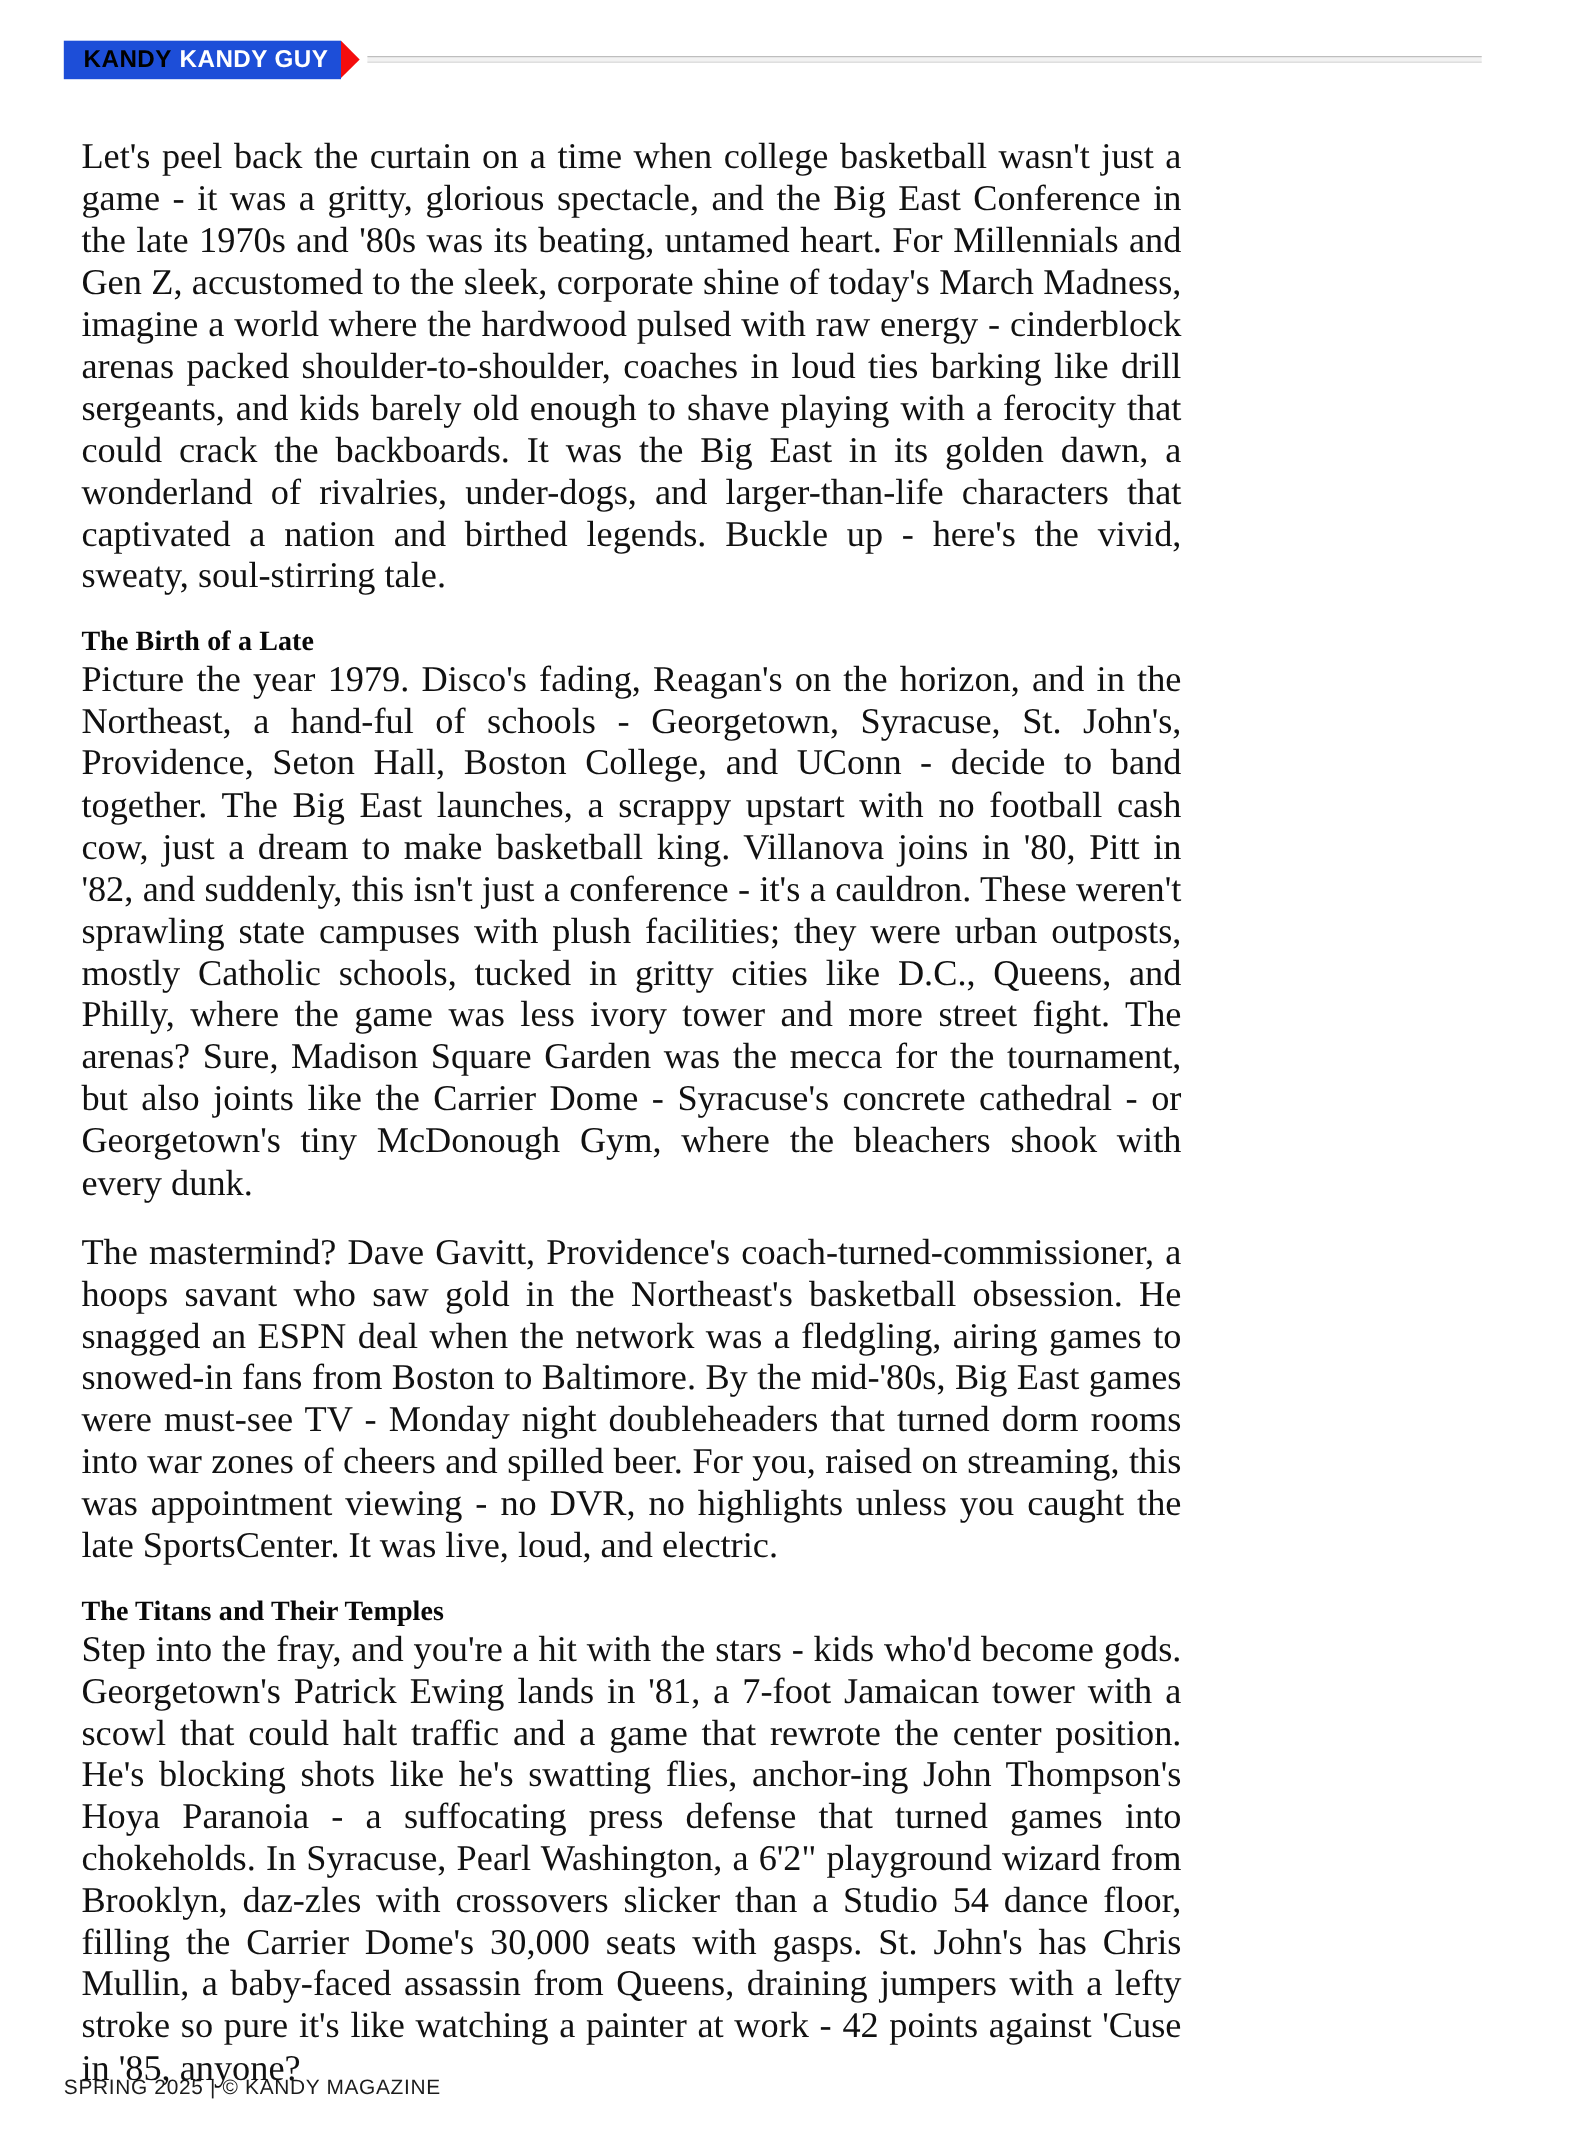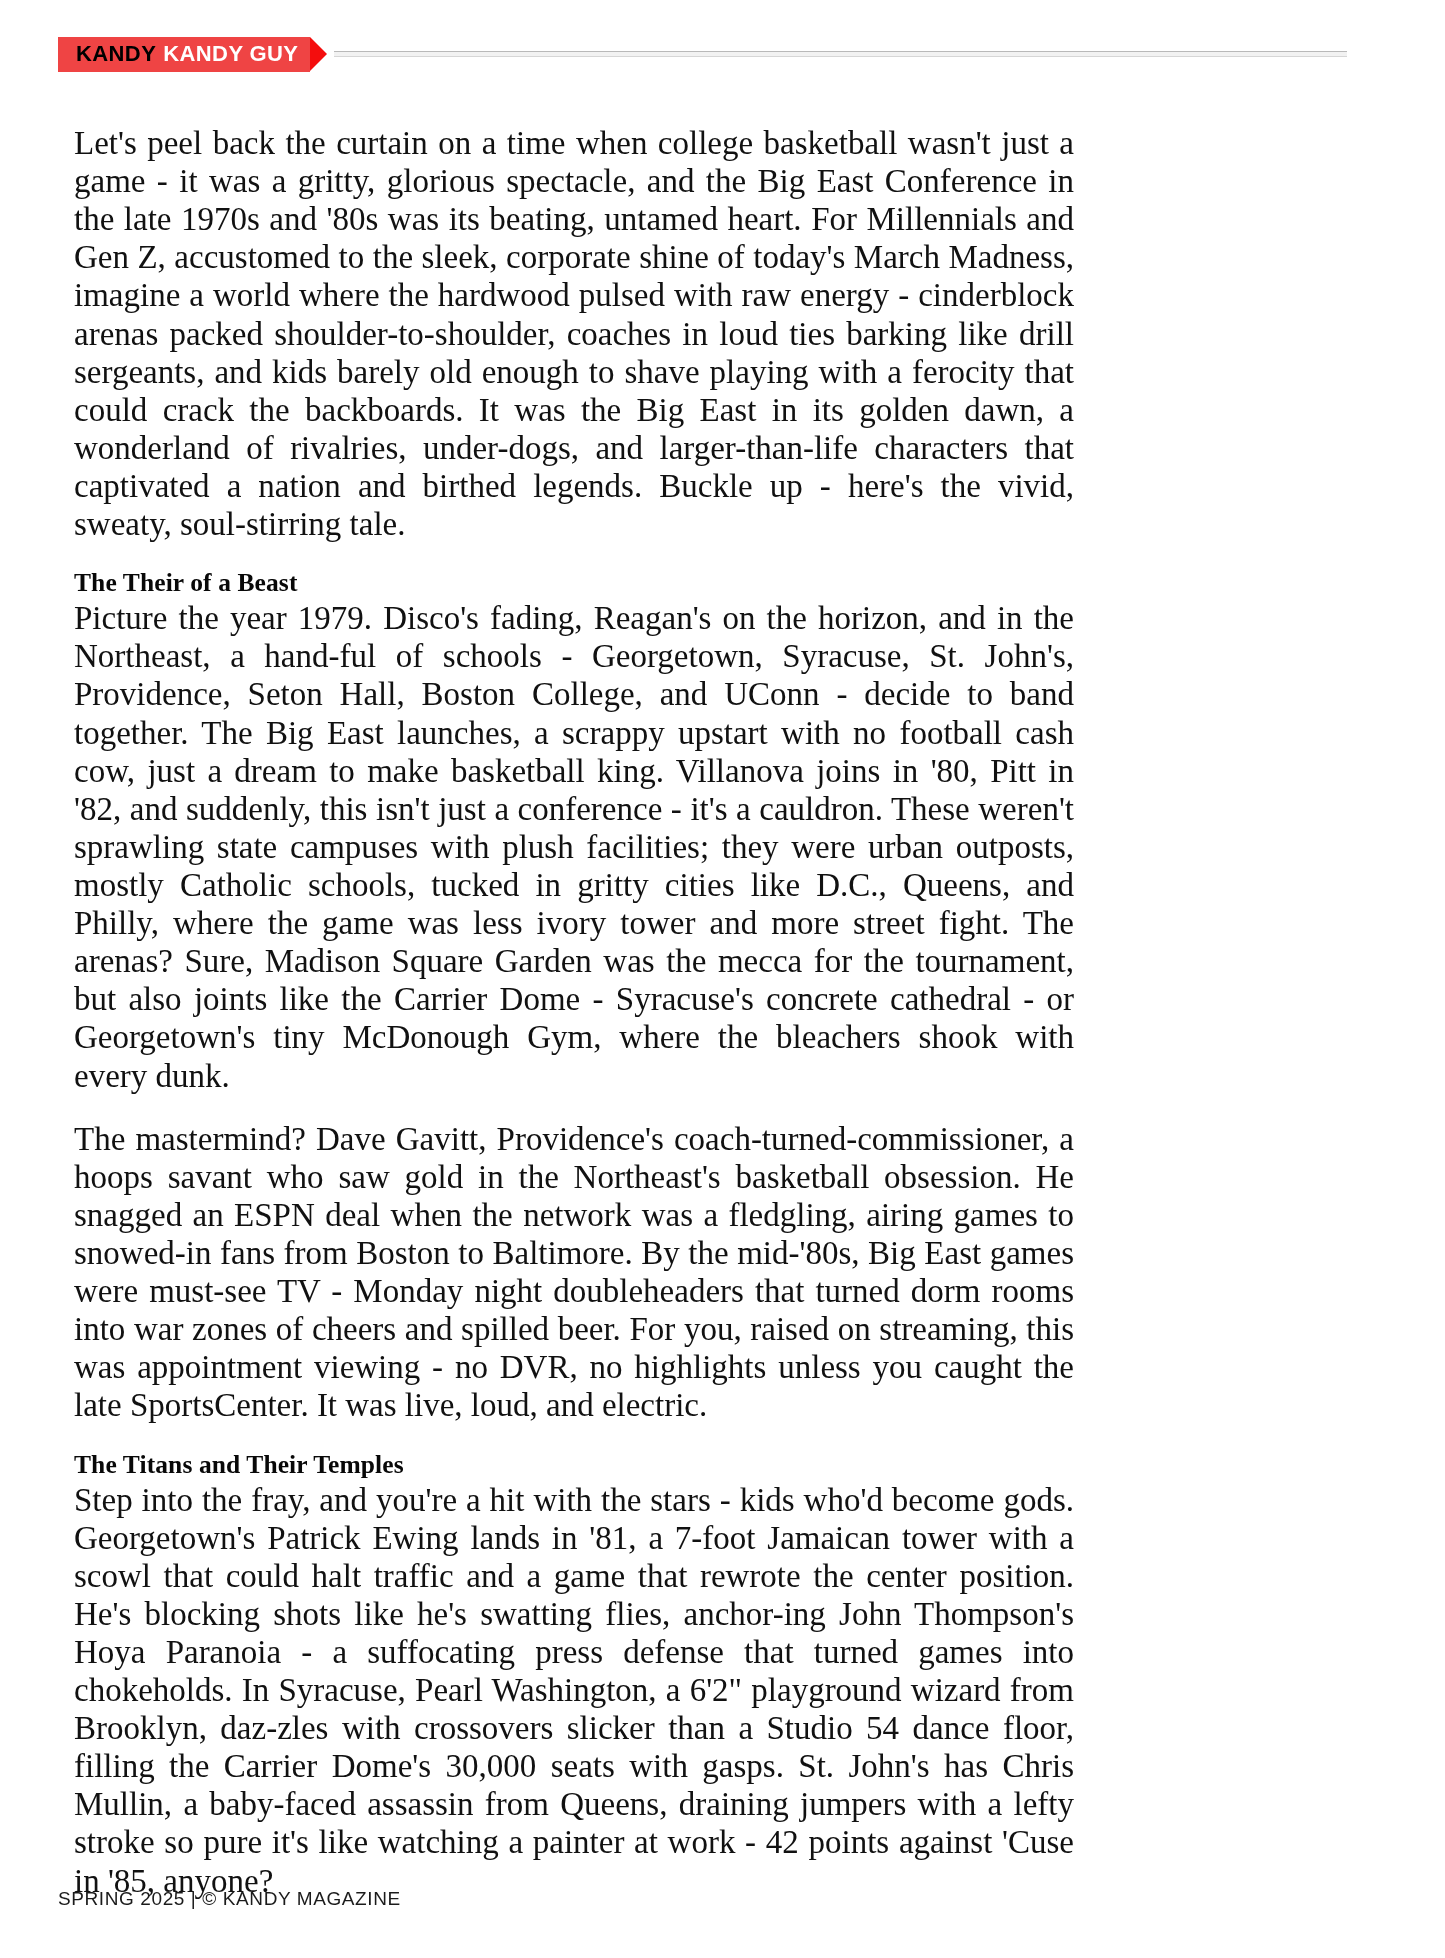--- a/index.html
+++ b/index.html
@@ -29,21 +29,21 @@
   .masthead {
     position: relative;
     height: 78px;
     display: flex;
     align-items: center;
     padding-top: 30px;
     box-sizing: border-box;
   }
   .brand-tag {
     position: relative;
-    background: #ef4444;
+    background: #1d4ed8;
     height: 35px;
     display: flex;
     align-items: center;
     padding: 0 12px 0 18px;
     font-family: "Liberation Sans", "DejaVu Sans", sans-serif;
     font-size: 22px;
     font-weight: 700;
     letter-spacing: 0.4px;
     line-height: 1;
     white-space: nowrap;
@@ -151,21 +151,21 @@
       <span class="brand-sports">KANDY GUY</span>
     </div>
     <div class="masthead-rule"></div>
   </div>
 
 
   <div class="article">
 
     <p class="para">Let's peel back the curtain on a time when college basketball wasn't just a game - it was a gritty, glorious spectacle, and the Big East Conference in the late 1970s and '80s was its beating, untamed heart. For Millennials and Gen Z, accustomed to the sleek, corporate shine of today's March Madness, imagine a world where the hardwood pulsed with raw energy - cinderblock arenas packed shoulder-to-shoulder, coaches in loud ties barking like drill sergeants, and kids barely old enough to shave playing with a ferocity that could crack the backboards. It was the Big East in its golden dawn, a wonderland of rivalries, under-dogs, and larger-than-life characters that captivated a nation and birthed legends. Buckle up - here's the vivid, sweaty, soul-stirring tale.</p>
 
-    <h3 class="section-head">The Their of a Beast</h3>
+    <h3 class="section-head">The Birth of a Late</h3>
     <p class="para head-para">Picture the year 1979. Disco's fading, Reagan's on the horizon, and in the Northeast, a hand-ful of schools - Georgetown, Syracuse, St. John's, Providence, Seton Hall, Boston College, and UConn - decide to band together. The Big East launches, a scrappy upstart with no football cash cow, just a dream to make basketball king. Villanova joins in '80, Pitt in '82, and suddenly, this isn't just a conference - it's a cauldron. These weren't sprawling state campuses with plush facilities; they were urban outposts, mostly Catholic schools, tucked in gritty cities like D.C., Queens, and Philly, where the game was less ivory tower and more street fight. The arenas? Sure, Madison Square Garden was the mecca for the tournament, but also joints like the Carrier Dome - Syracuse's concrete cathedral - or Georgetown's tiny McDonough Gym, where the bleachers shook with every dunk.</p>
 
     <p class="para">The mastermind? Dave Gavitt, Providence's coach-turned-commissioner, a hoops savant who saw gold in the Northeast's basketball obsession. He snagged an ESPN deal when the network was a fledgling, airing games to snowed-in fans from Boston to Baltimore. By the mid-'80s, Big East games were must-see TV - Monday night doubleheaders that turned dorm rooms into war zones of cheers and spilled beer. For you, raised on streaming, this was appointment viewing - no DVR, no highlights unless you caught the late SportsCenter. It was live, loud, and electric.</p>
 
     <h3 class="section-head">The Titans and Their Temples</h3>
     <p class="para head-para">Step into the fray, and you're a hit with the stars - kids who'd become gods. Georgetown's Patrick Ewing lands in '81, a 7-foot Jamaican tower with a scowl that could halt traffic and a game that rewrote the center position. He's blocking shots like he's swatting flies, anchor-ing John Thompson's Hoya Paranoia - a suffocating press defense that turned games into chokeholds. In Syracuse, Pearl Washington, a 6'2" playground wizard from Brooklyn, daz-zles with crossovers slicker than a Studio 54 dance floor, filling the Carrier Dome's 30,000 seats with gasps. St. John's has Chris Mullin, a baby-faced assassin from Queens, draining jumpers with a lefty stroke so pure it's like watching a painter at work - 42 points against 'Cuse in '85, anyone?</p>
 
   </div>
 
   <div class="footer">SPRING 2025 | © KANDY MAGAZINE</div>

